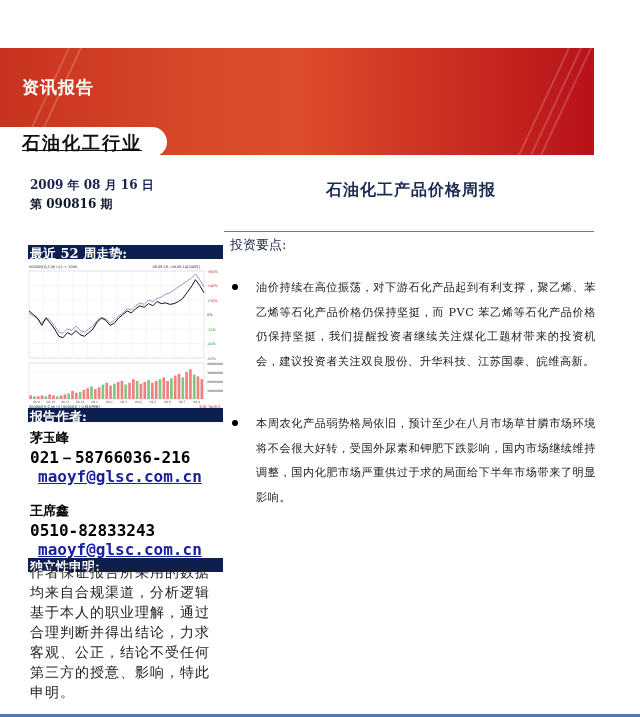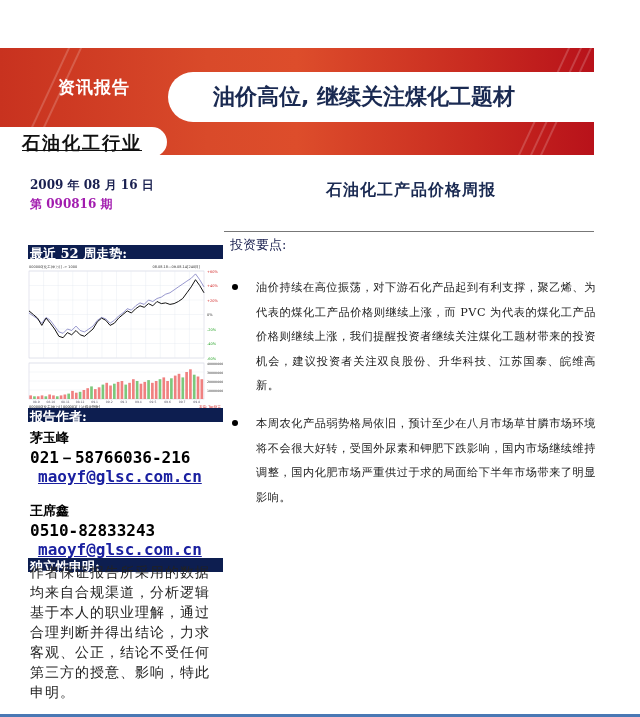--- a/index.html
+++ b/index.html
@@ -1,26 +1,26 @@
 <!DOCTYPE html>
 <html><head>
 <meta charset="utf-8">
 <style>
   html,body{margin:0;padding:0;background:#fff;}
   body{width:640px;height:717px;position:relative;overflow:hidden;font-family:"DejaVu Serif","Liberation Serif",serif;color:#000;}
   .banner{position:absolute;left:0;top:48px;width:594px;height:107px;
     background:linear-gradient(90deg,#c8321f 0%,#d94a2a 35%,#dd4d2b 50%,#c82a20 80%,#b8121a 100%);overflow:hidden;}
   .banner .streak{position:absolute;top:-20px;width:2px;height:160px;background:rgba(255,255,255,0.18);transform:rotate(25deg);}
-  .banner-tag{position:absolute;left:22px;top:28px;font-family:"DejaVu Sans",sans-serif;font-weight:bold;font-size:17px;color:#fff;letter-spacing:1px;margin-left:36px;}
+  .banner-tag{position:absolute;left:22px;top:28px;font-family:"DejaVu Sans",sans-serif;font-weight:bold;font-size:17px;color:#fff;letter-spacing:1px;}
   .title-box{position:absolute;left:168px;top:24px;width:440px;height:50px;background:#fff;border-radius:26px 0 0 26px;}
   .title-text{position:absolute;left:45px;top:10px;font-family:"DejaVu Sans",sans-serif;font-weight:bold;font-size:22px;color:#1a2a52;white-space:nowrap;}
   .industry-box{position:absolute;left:0;top:79px;width:167px;height:30px;background:#fff;border-radius:0 18px 18px 0;}
   .industry-text{position:absolute;left:22px;top:4px;font-weight:bold;font-size:18px;color:#111;letter-spacing:2px;text-decoration:underline;}
   .date-line{position:absolute;left:30px;top:177px;font-size:12px;font-weight:bold;color:#1a2050;}
-  .issue-line{position:absolute;left:30px;top:196px;font-size:12px;font-weight:bold;color:#a21caf;}
+  .issue-line{position:absolute;left:30px;top:196px;font-size:12px;font-weight:bold;color:#0f172a;}
   .report-title{position:absolute;left:318px;top:180px;font-size:16px;font-weight:bold;color:#1a2a52;letter-spacing:1px;margin-left:8px;}
   .divider{position:absolute;left:224px;top:231px;width:370px;height:1px;background:#777;}
   .side-head{position:absolute;left:28px;width:195px;height:14px;background:#0d1e50;color:#fff;font-weight:bold;font-size:13px;line-height:18px;padding-left:2px;box-sizing:border-box;}
   .chart-wrap{position:absolute;left:28px;top:263px;width:195px;height:147px;background:#fff;}
   .author-name{position:absolute;left:30px;font-weight:bold;font-size:13px;}
   .author-phone{position:absolute;left:30px;font-weight:bold;font-size:16px;font-family:"DejaVu Sans Mono","Liberation Mono",monospace;}
   .author-email{position:absolute;left:30px;font-weight:bold;font-size:16px;color:#1a20a0;text-decoration:underline;font-family:"DejaVu Sans Mono","Liberation Mono",monospace;margin-left:8px;}
   .disclaimer{position:absolute;left:30px;top:562px;width:192px;font-size:14px;line-height:20px;color:#222;letter-spacing:1px;}
   .kp-head{position:absolute;left:230px;top:236px;font-size:13px;font-weight:normal;color:#1a2050;}
   .bullet{position:absolute;left:232px;width:360px;}
@@ -31,23 +31,20 @@
 </head>
 <body>
 
 <div class="banner">
   <div class="streak" style="left:40px"></div>
   <div class="streak" style="left:52px"></div>
   <div class="streak" style="left:540px"></div>
   <div class="streak" style="left:552px"></div>
   <div class="streak" style="left:562px"></div>
   <div class="banner-tag">资讯报告</div>
-  <div class="title-box">
-    <div class="title-text">油价高位, 继续关注煤化工题材</div>
-  </div>
   <div class="industry-box">
     <div class="industry-text">石油化工行业</div>
   </div>
 </div>
 
 <div class="date-line">2009 年 08 月 16 日</div>
 <div class="issue-line">第 090816 期</div>
 <div class="report-title">石油化工产品价格周报</div>
 <div class="divider"></div>
 
@@ -174,20 +171,20 @@
 <div class="author-name" style="top:502px">王席鑫</div>
 <div class="author-phone" style="top:521px">0510-82833243</div>
 <a class="author-email" style="top:540px">maoyf@glsc.com.cn</a>
 
 <div class="side-head" style="top:558px">独立性申明:</div>
 <div class="disclaimer">作者保证报告所采用的数据均来自合规渠道，分析逻辑基于本人的职业理解，通过合理判断并得出结论，力求客观、公正，结论不受任何第三方的授意、影响，特此申明。</div>
 
 <div class="kp-head">投资要点:</div>
 <div class="bullet" style="top:276px">
   <span class="dot"></span>
-  <div class="txt">油价持续在高位振荡，对下游石化产品起到有利支撑，聚乙烯、为代表的煤化工产品价格则继续上涨，而 PVC 为代表的煤化工产品价格则继续上涨，我们提醒投资者继续关注煤化工题材带来的投资机会，建议投资者关注双良股份、升华科技、江苏国泰、皖维高新。</div>
+  <div class="txt">油价持续在高位振荡，对下游石化产品起到有利支撑，聚乙烯、苯乙烯等石化产品价格仍保持坚挺，而 PVC 苯乙烯等石化产品价格仍保持坚挺，我们提醒投资者继续关注煤化工题材带来的投资机会，建议投资者关注双良股份、升华科技、江苏国泰、皖维高新。</div>
 </div>
 <div class="bullet" style="top:412px">
   <span class="dot"></span>
   <div class="txt">本周农化产品弱势格局依旧，预计至少在八月市场草甘膦市场环境将不会很大好转，受国外尿素和钾肥下跌影响，国内市场继续维持调整，国内化肥市场严重供过于求的局面给下半年市场带来了明显影响。</div>
 </div>
 
 <div class="bottom-bar"></div>
 
 </body></html>

